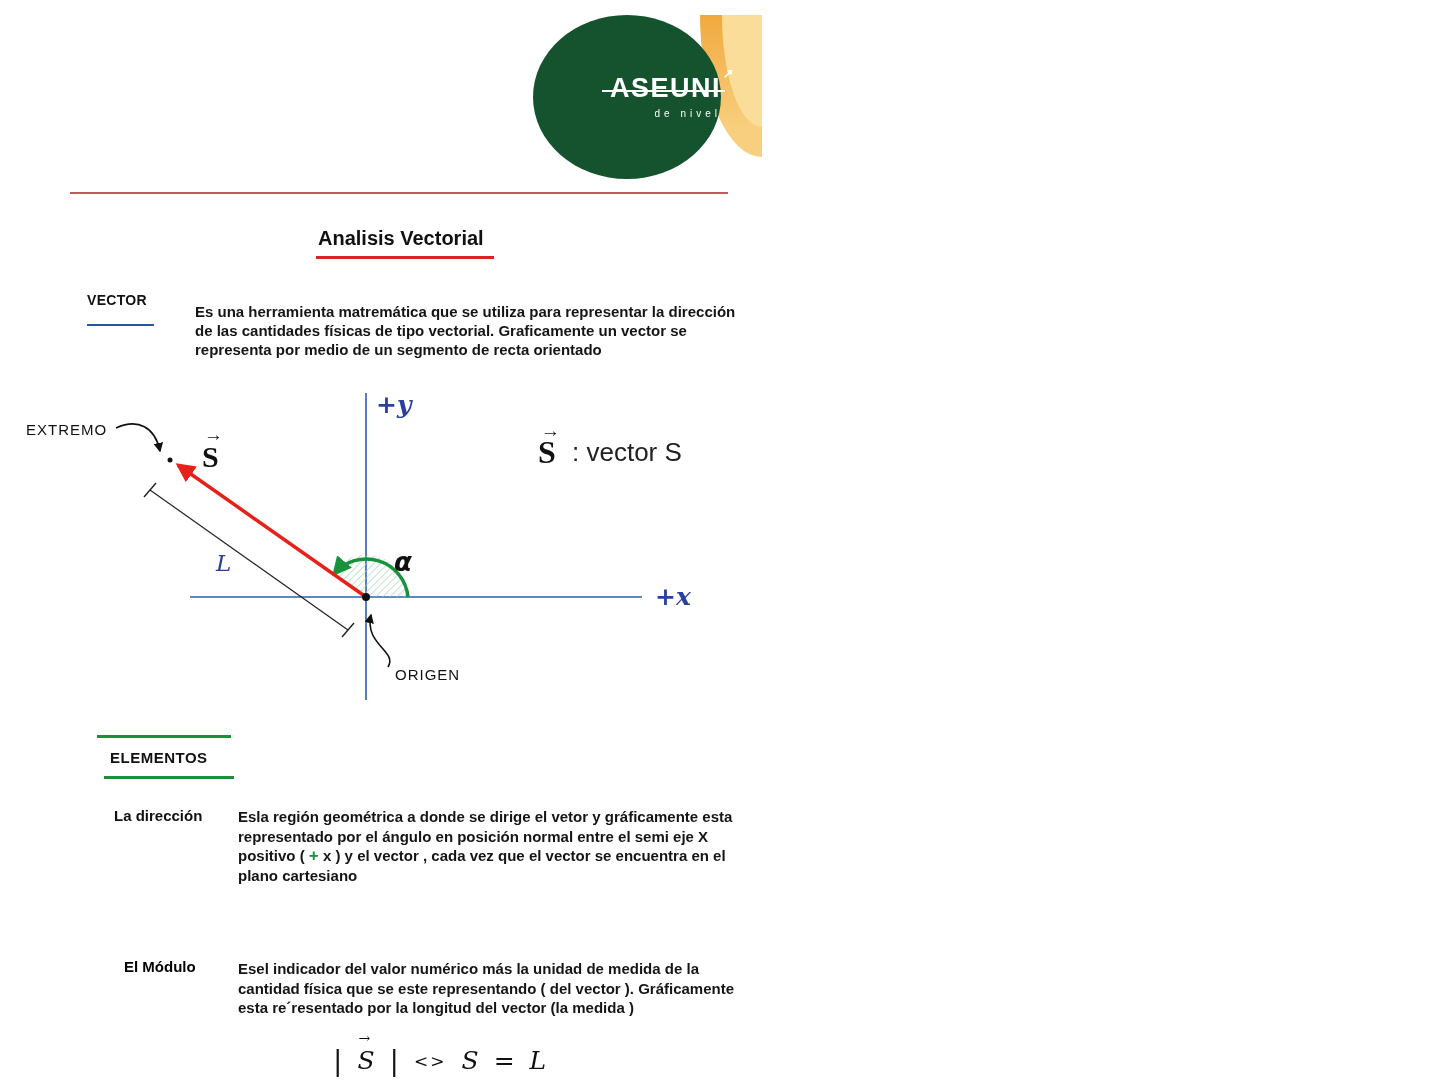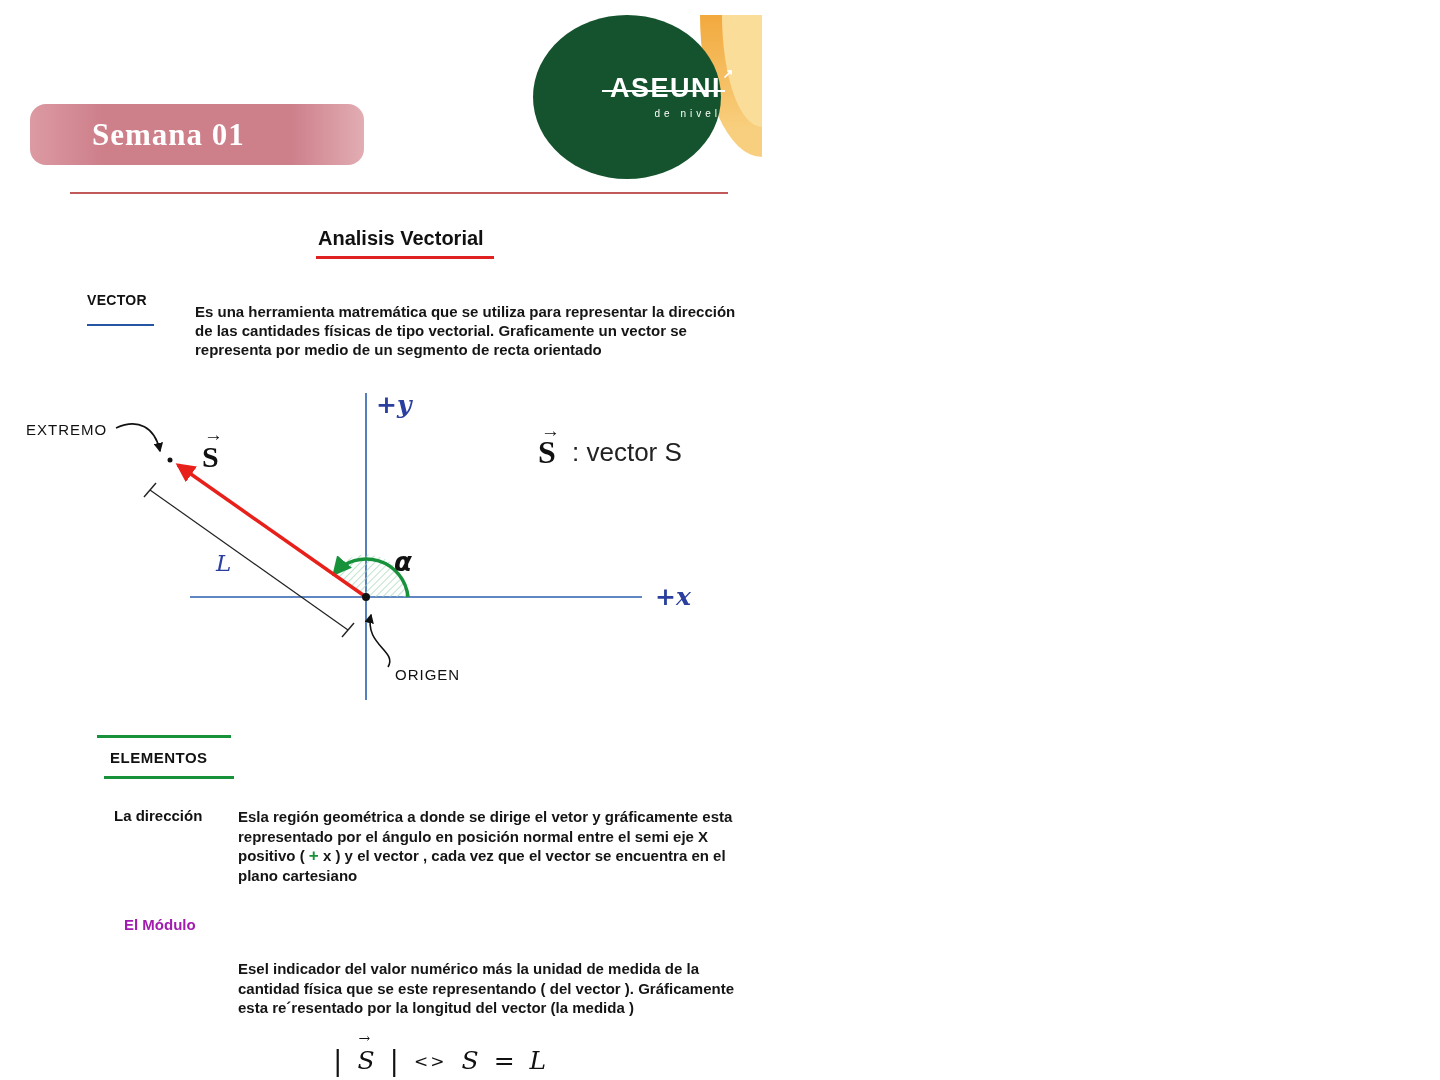--- a/index.html
+++ b/index.html
@@ -52,41 +52,38 @@
   .elem-line-top { position:absolute; left:97px; top:735px; width:134px; height:3px; background:#17923b; }
   .elem-heading { position:absolute; left:110px; top:749px; font-weight:700; font-size:15px;
                   letter-spacing:0.5px; color:#111; }
   .elem-line-bottom { position:absolute; left:104px; top:776px; width:130px; height:3px; background:#17923b; }
 
   .dir-label { position:absolute; left:114px; top:807px; font-weight:700; font-size:15px; color:#111; }
   .dir-text { position:absolute; left:238px; top:807px; width:496px; font-weight:700;
               font-size:15px; line-height:19.5px; color:#151515; }
   .green-plus { color:#17923b; font-weight:700; font-size:17px; }
 
-  .mod-label { position:absolute; left:124px; top:916px; font-weight:700; font-size:15px; color:#a21caf; }
+  .mod-label { position:absolute; left:124px; top:958px; font-weight:700; font-size:15px; color:#000000; }
   .mod-text { position:absolute; left:238px; top:959px; width:505px; font-weight:700;
               font-size:15px; line-height:19.5px; color:#151515; }
 
   
   .formula { position:absolute; left:333px; top:1044px; display:inline-flex; align-items:center;
              gap:15px; font-family:"DejaVu Serif", serif; font-style:italic; font-size:25px; color:#111; }
   .f-bar { font-size:28px; font-style:normal; }
   .f-rel { font-size:17px; letter-spacing:2px; }
   .vec { position:relative; display:inline-block; }
   .vec .vec-arrow { position:absolute; top:-15px; left:1px; font-size:14px; font-style:normal; line-height:1; }
 </style>
 </head>
 <body>
 
 <div class="page">
 
 
-  <div class="banner">
-    <span class="banner-text">Semana 01</span>
-  </div>
 
   <div class="logo-area">
     <div class="logo-petal"></div>
     <div class="logo-petal-inner"></div>
     <div class="logo-circle">
       <span class="logo-name">
         <span>ASEUNI</span>
         <span class="logo-arrow">↗</span>
       </span>
       <span class="logo-sub">de nivel</span>

